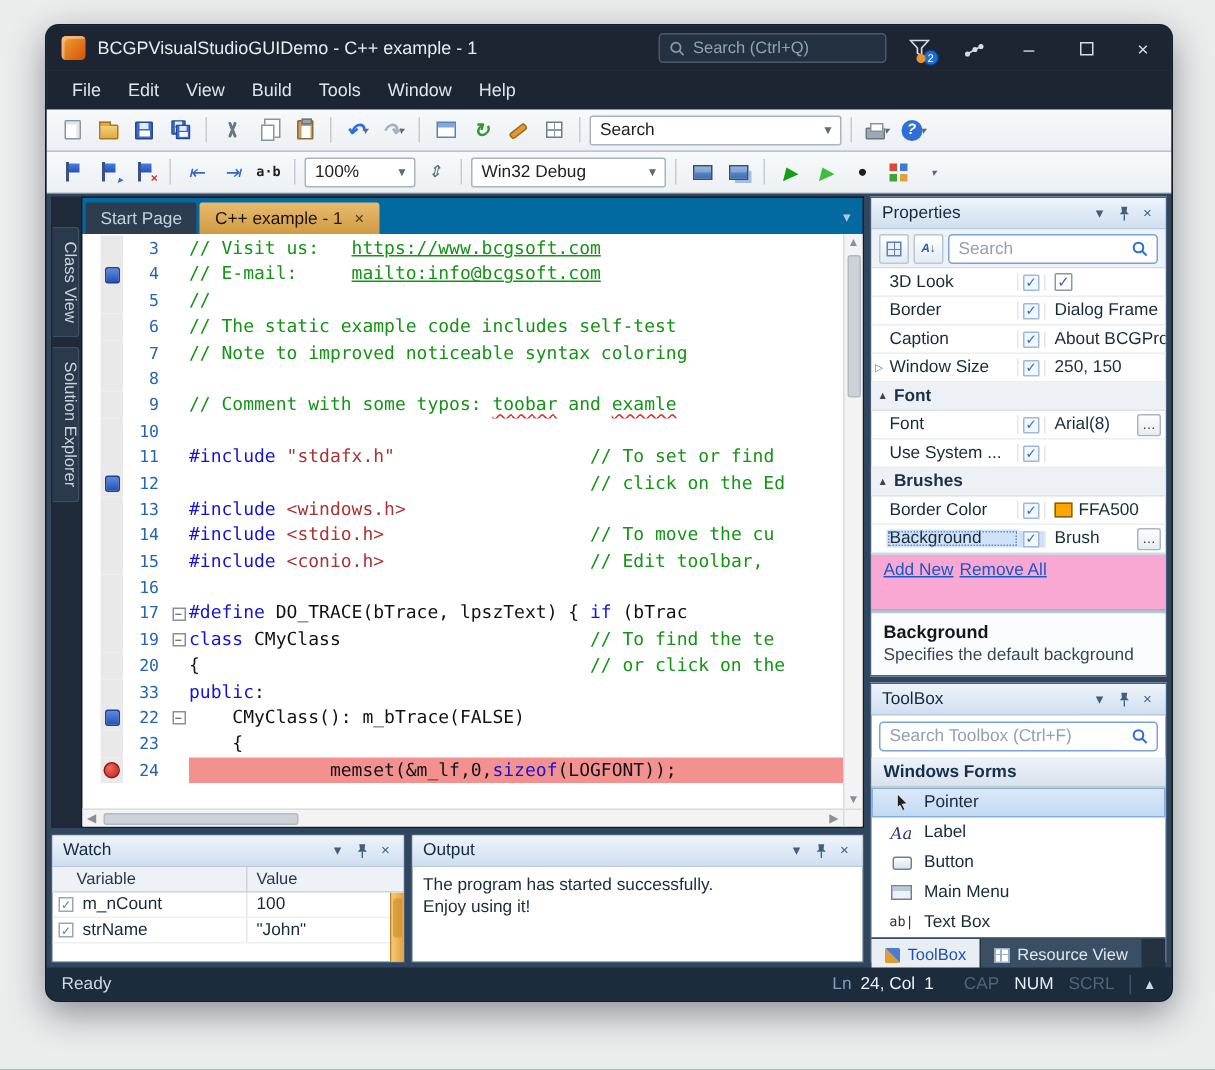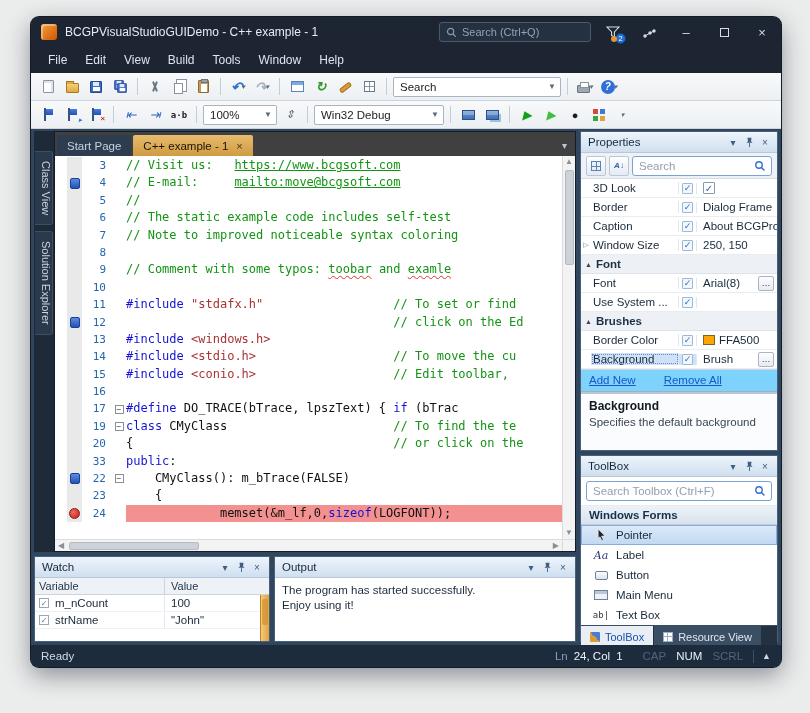--- a/index.html
+++ b/index.html
@@ -73,21 +73,21 @@
   .i-puzzle{width:12px;height:12px;background-repeat:no-repeat;background-size:5px 5px;
     background-image:linear-gradient(#d94a3a,#d94a3a),linear-gradient(#3a7bd9,#3a7bd9),linear-gradient(#3aa53a,#3aa53a),linear-gradient(#e0a23a,#e0a23a);
     background-position:left top,right top,left bottom,right bottom}
   
   .main{flex:1;display:flex;padding:2px 3px 3px;gap:4px;min-height:0}
   .left-col{flex:1;display:flex;flex-direction:column;min-width:0}
   .upper{flex:1;display:flex;min-height:0}
   .side-strip{width:20px;flex:none;background:#1e2a38;display:flex;flex-direction:column;align-items:center;padding-top:20px;gap:6px}
   .side-tab{writing-mode:vertical-rl;font-size:11px;color:#c9d4df;background:#2a3a4c;padding:9px 0;width:18px;text-align:center;border:1px solid #3c4f63;border-left:none;border-radius:0 3px 3px 0}
   .editor-zone{flex:1;min-width:0;display:flex;flex-direction:column;background:#1d2a38;border:1px solid #101d2b}
-  .tabbar{height:24px;flex:none;display:flex;align-items:flex-end;background:#404040;padding-left:2px}
+  .tabbar{height:24px;flex:none;display:flex;align-items:flex-end;background:#0369a1;padding-left:2px}
   .tab{height:21px;display:flex;align-items:center;font-size:11.5px;padding:0 10px;margin-right:2px;border-radius:2px 2px 0 0}
   .tab.start{background:#2d3d4f;color:#c6d2de}
   .tab.active{background:linear-gradient(#e7bb6e,#d09b42);color:#1d1409}
   .tclose{margin-left:8px;color:#4a3614;font-size:11px}
   .tab-chevron{margin-left:auto;color:#b9c6d4;font-size:10px;padding:0 8px 5px 0}
   .editor{flex:1;display:flex;flex-direction:column;background:#fff;min-height:0}
   .editor-top{flex:1;display:flex;min-height:0}
   .code-area{flex:1;min-width:0;overflow:hidden;padding:1px 0 0 12px;font-family:"DejaVu Sans Mono",monospace;font-size:12px}
   .code-line{display:flex;height:17.4px;line-height:17.4px}
   .c-margin{width:15px;flex:none;background:#e9e9e9;display:flex;align-items:center;justify-content:center}
@@ -113,21 +113,21 @@
   .corner{width:13px;background:#f3f3f3;border-top:1px solid #dcdcdc;border-left:1px solid #dcdcdc}
   
   .panel{background:#fff;border:1px solid #46617e;display:flex;flex-direction:column;min-height:0}
   .phdr{height:21px;flex:none;background:linear-gradient(#eef4fb,#cfdff0);border-bottom:1px solid #b9c8d8;display:flex;align-items:center;padding:0 4px 0 7px;font-size:11.5px;color:#15293d}
   .phdr .sp{flex:1}
   .ph-ic{width:16px;height:15px;display:flex;align-items:center;justify-content:center;color:#3f5f80;font-size:10px}
   
   .bottom-panels{height:86px;flex:none;display:flex;gap:4px;margin-top:4px}
   .watch{width:236px;flex:none}
   .wgrid-hdr{height:17px;flex:none;display:flex;background:#eef2f7;border-bottom:1px solid #ccd4dd;font-size:11px;color:#25364a}
-  .wh1{width:130px;flex:none;padding-left:4px;border-right:1px solid #ccd4dd;display:flex;align-items:center}
+  .wh1{width:130px;flex:none;padding-left:16px;border-right:1px solid #ccd4dd;display:flex;align-items:center}
   .wh2{flex:1;padding-left:6px;display:flex;align-items:center}
   .wbody{flex:1;position:relative;min-height:0;overflow:hidden}
   .w-row{display:flex;height:17px;align-items:center;border-bottom:1px solid #edf0f4;font-size:11.5px;color:#1a2a3a}
   .w-cb{width:18px;flex:none;display:flex;justify-content:center}
   .w-check{width:10px;height:10px;border:1px solid #9aa6b4;background:#fff;color:#6b7a8a;font-size:8px;line-height:9px;text-align:center;font-style:normal}
   .w-name{width:112px;flex:none;border-right:1px solid #e4e8ee;padding-left:2px;height:100%;display:flex;align-items:center}
   .w-val{flex:1;padding-left:6px}
   .wscroll{position:absolute;right:0;top:0;bottom:0;width:9px;background:linear-gradient(90deg,#f6c87d,#e2a23c);border-left:1px solid #c08427}
   .wscroll::before{content:"";position:absolute;left:1px;right:1px;top:4px;height:26px;background:#c9861f;border-radius:2px;opacity:.55}
   .output{flex:1;min-width:0}
@@ -150,21 +150,21 @@
   .pg-chk{width:18px;flex:none;display:flex;justify-content:center;align-items:center;border-right:1px solid #e2e7ec}
   .mini-chk{width:11px;height:11px;border:1px solid #9db9da;background:#f2f7fc;color:#2e6cc8;font-size:9px;line-height:9px;text-align:center;font-style:normal;border-radius:1px}
   .pg-val{flex:1;display:flex;align-items:center;padding:0 3px 0 6px;gap:4px;white-space:nowrap;overflow:hidden}
   .dots-btn{margin-left:auto;width:16px;height:15px;border:1px solid #a9b4c0;background:linear-gradient(#fdfdfe,#e7ecf1);font-size:9px;line-height:13px;text-align:center;color:#333;font-style:normal;border-radius:2px;flex:none}
   .swatch{width:12px;height:10px;border:1px solid #7a6428;flex:none}
   .val-chk{width:12px;height:12px;border:1px solid #8a99a8;background:#fff;color:#2e5fb8;font-size:10px;line-height:11px;text-align:center;font-style:normal;border-radius:1px;flex:none}
   .pg-cat{display:flex;height:19px;align-items:center;background:#edf1f5;border-bottom:1px solid #dde3e9;font-weight:bold;gap:4px;padding-left:4px;color:#1c3049}
   .pg-cat-arrow{font-size:7px;color:#444}
   .pg-row.sel .pg-name,.pg-row.sel .pg-chk,.pg-row.sel .pg-exp{background:#cfe2f8}
   .pg-row.sel .pg-name{outline:1px dotted #628bc8;outline-offset:-2px}
-  .pg-links{display:flex;gap:28px;padding:4px 8px 5px;border-top:1px solid #cdd5de;background:#7dd3fc;flex:none}
+  .pg-links{display:flex;gap:4px;padding:4px 8px 20px;border-top:1px solid #cdd5de;background:#f9a8d4;flex:none}
   .pg-link{color:#1a57c8;text-decoration:underline;font-size:11.5px}
   .psplit{height:3px;background:#b8c6d4;border-top:1px solid #9fb0c2;flex:none}
   .pdesc{flex:1;padding:5px 8px;background:#fbfcfd;min-height:0;overflow:hidden}
   .pdesc-title{font-weight:bold;font-size:12px;color:#101820;margin-bottom:3px}
   .pdesc-text{font-size:11.5px;color:#3a4654}
   
   .toolbox{flex:1}
   .tbx-search-wrap{padding:4px 5px;flex:none;display:flex}
   .tbx-cat{height:20px;flex:none;display:flex;align-items:center;padding-left:8px;background:linear-gradient(#edf2f8,#d9e2ec);border-top:1px solid #e6ecf3;border-bottom:1px solid #c2cdd8;font-weight:bold;font-size:11.5px;color:#14304e}
   .tbx-item{height:20px;display:flex;align-items:center;gap:6px;padding-left:10px;font-size:11.5px;color:#18293a;border:1px solid transparent}
@@ -392,21 +392,21 @@
                       <span class="c-lnum">3</span>
                       <span class="c-fold"></span>
                       <span class="c-code"><span class="tk-com">// Visit us:   </span><span class="tk-lnk">https://www.bcgsoft.com</span></span>
                     </div>
                     <div class="code-line">
                       <span class="c-margin">
                         <i class="bm-ico"></i>
                       </span>
                       <span class="c-lnum">4</span>
                       <span class="c-fold"></span>
-                      <span class="c-code"><span class="tk-com">// E-mail:     </span><span class="tk-lnk">mailto:move@bcgsoft.com</span></span>
+                      <span class="c-code"><span class="tk-com">// E-mail:     </span><span class="tk-lnk">mailto:info@bcgsoft.com</span></span>
                     </div>
                     <div class="code-line">
                       <span class="c-margin"></span>
                       <span class="c-lnum">5</span>
                       <span class="c-fold"></span>
                       <span class="c-code"><span class="tk-com">//</span></span>
                     </div>
                     <div class="code-line">
                       <span class="c-margin"></span>
                       <span class="c-lnum">6</span>

